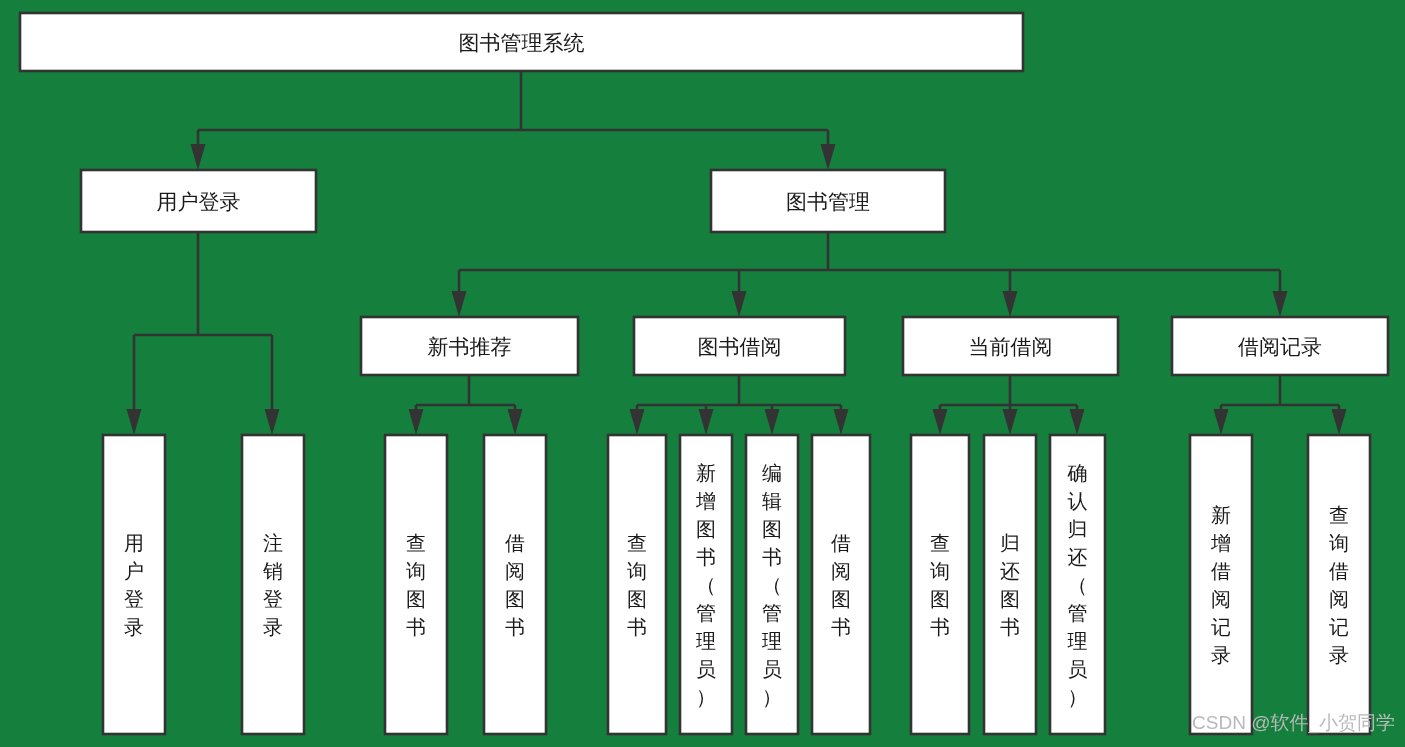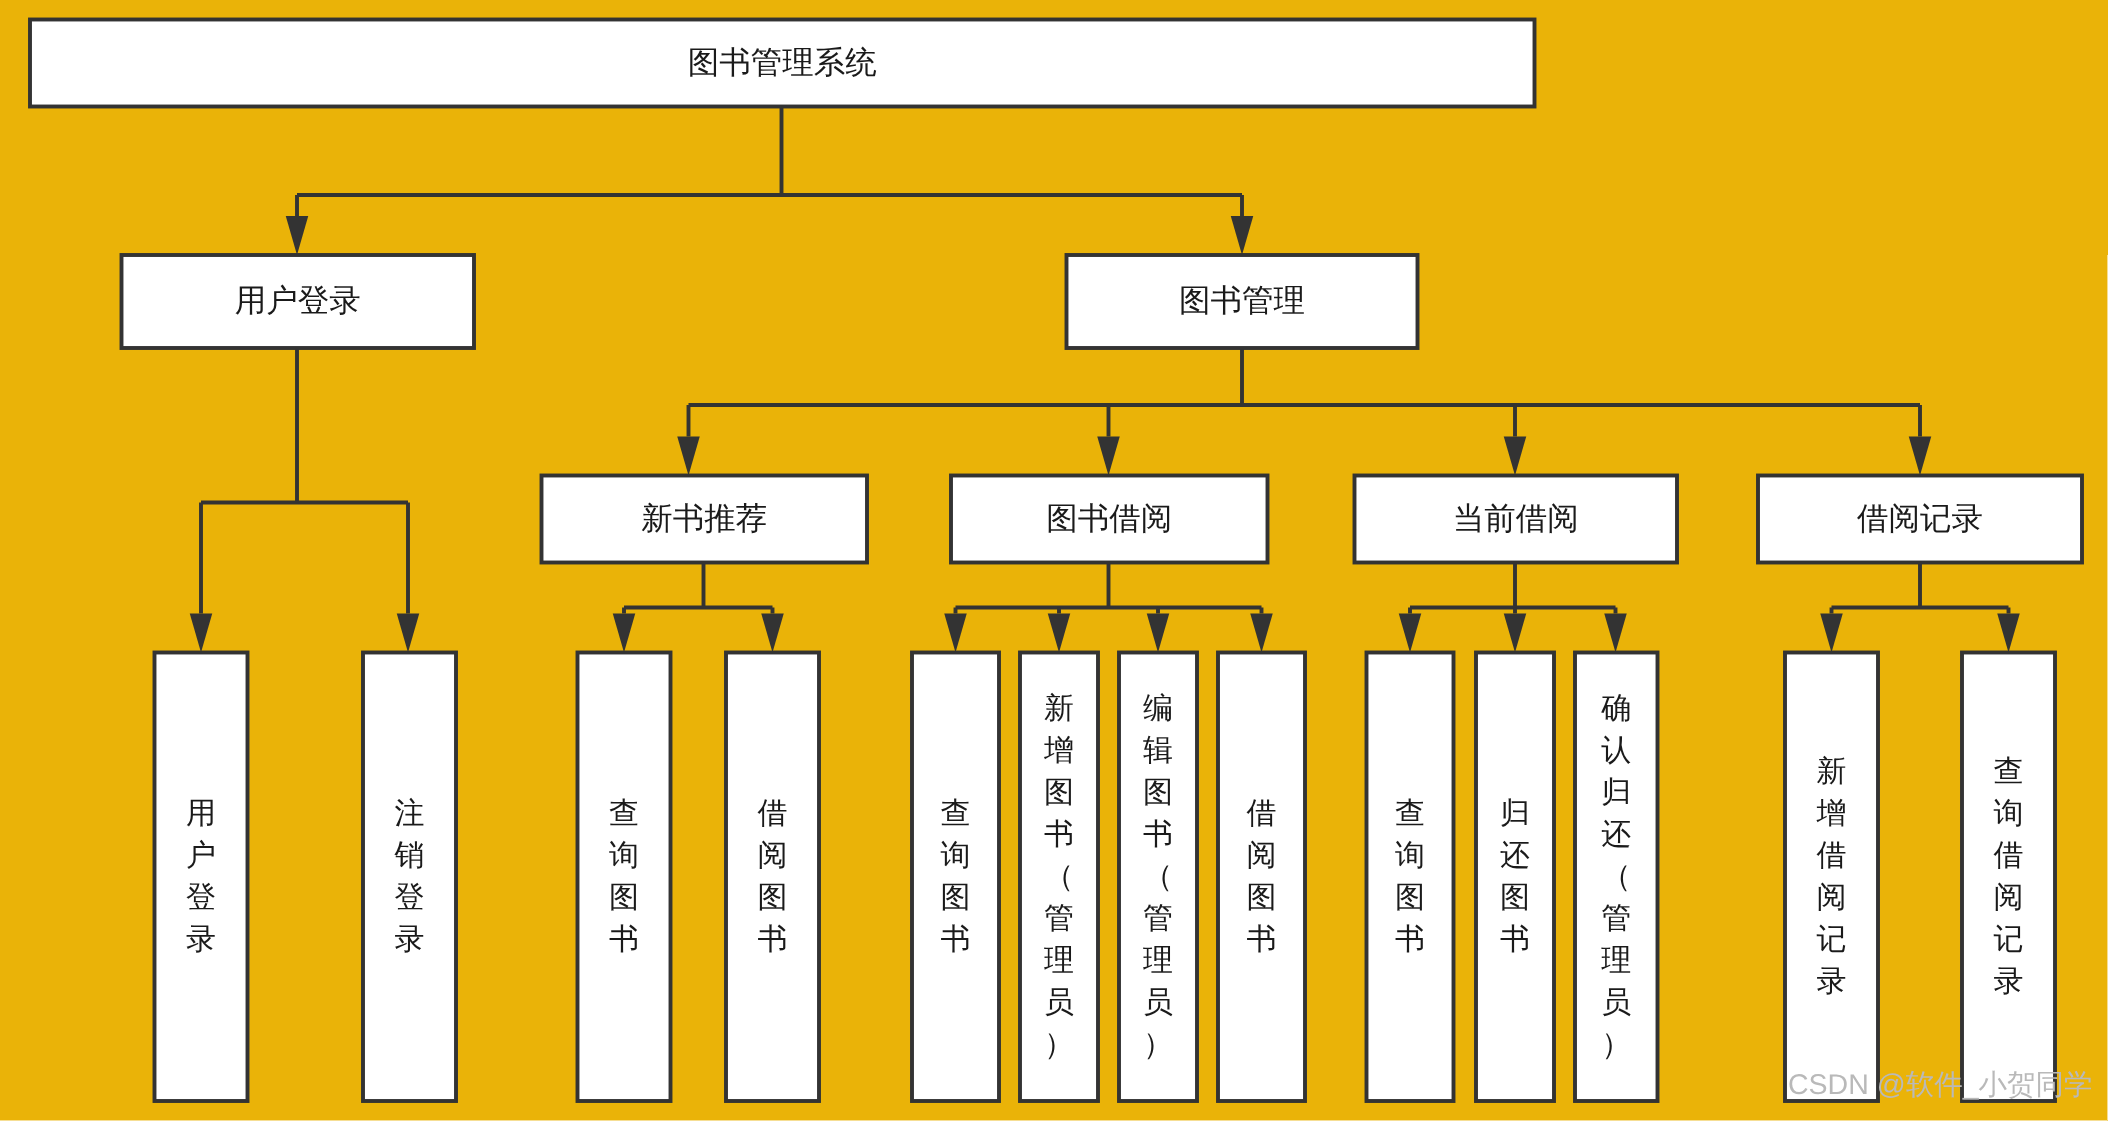--- a/index.html
+++ b/index.html
@@ -8,21 +8,21 @@
     padding: 0;
     background: #ffffff;
   }
   body {
     font-family: "Liberation Sans", "DejaVu Sans", sans-serif;
   }
   #diagram-root {
     position: relative;
     width: 1405px;
     height: 747px;
-    background: #eab308;
+    background: #15803d;
     overflow: hidden;
   }
   svg.diagram-canvas {
     position: absolute;
     left: 0;
     top: 0;
     width: 1405px;
     height: 747px;
     display: block;
   }

